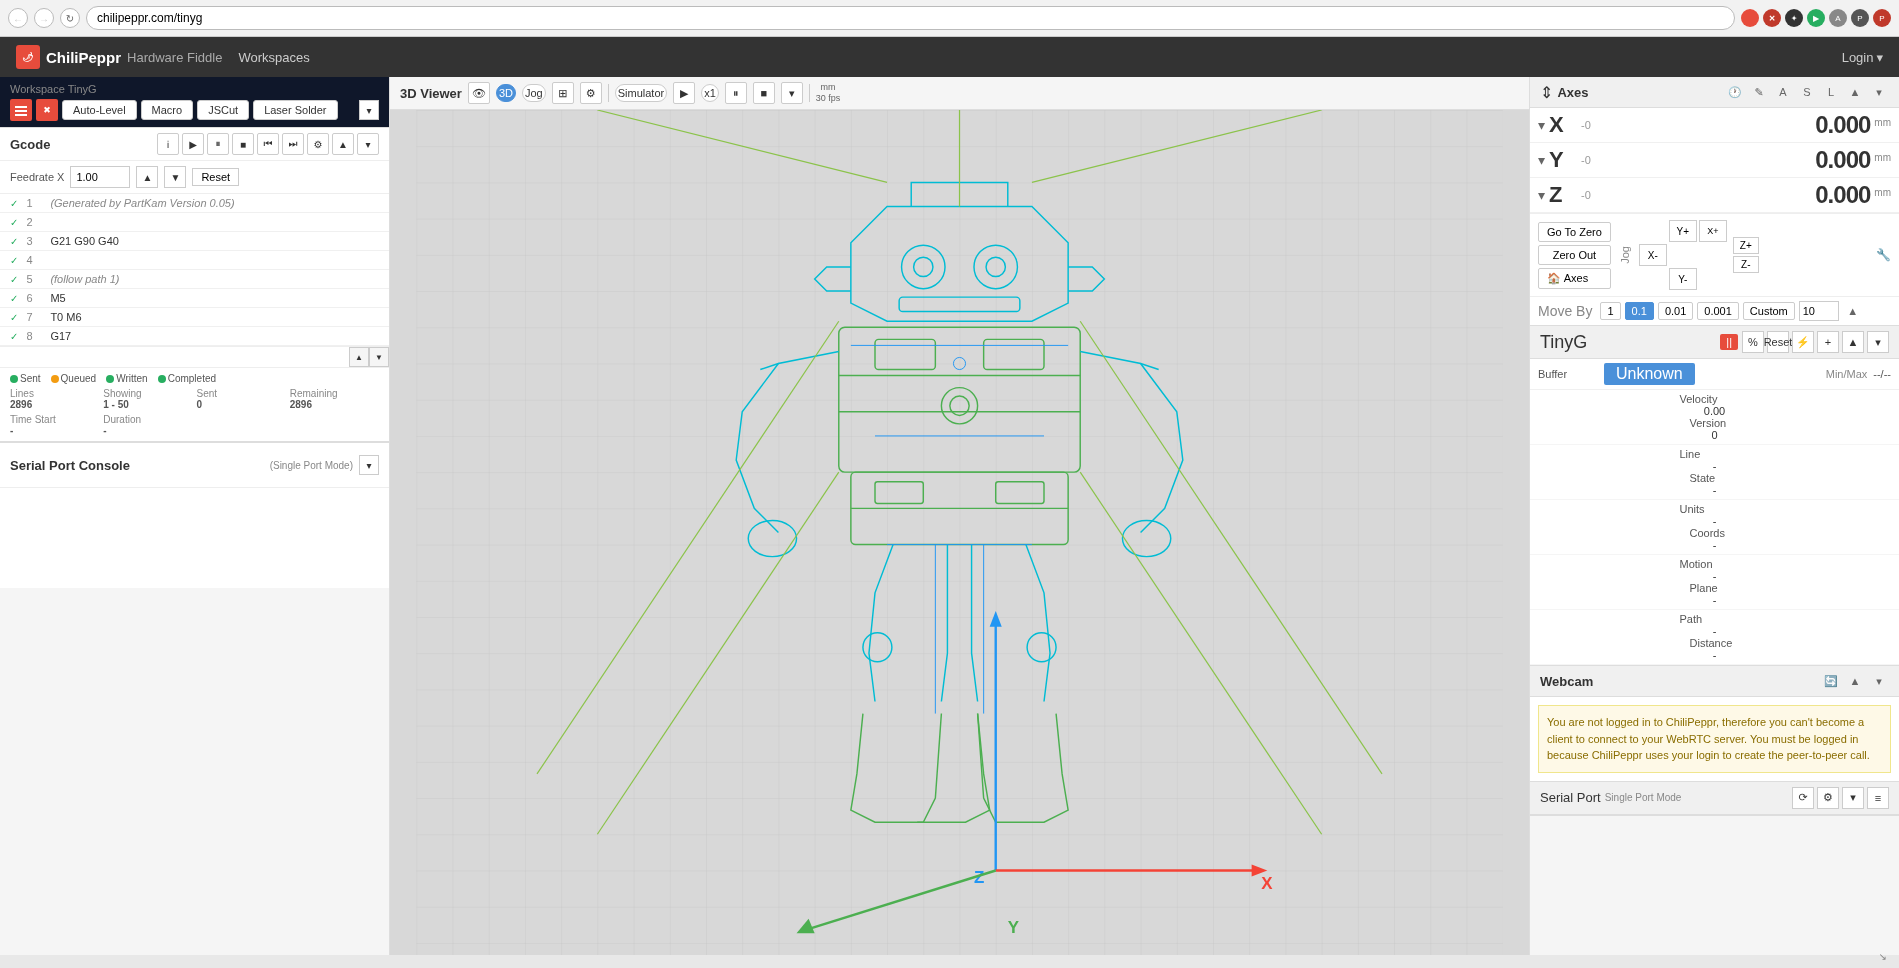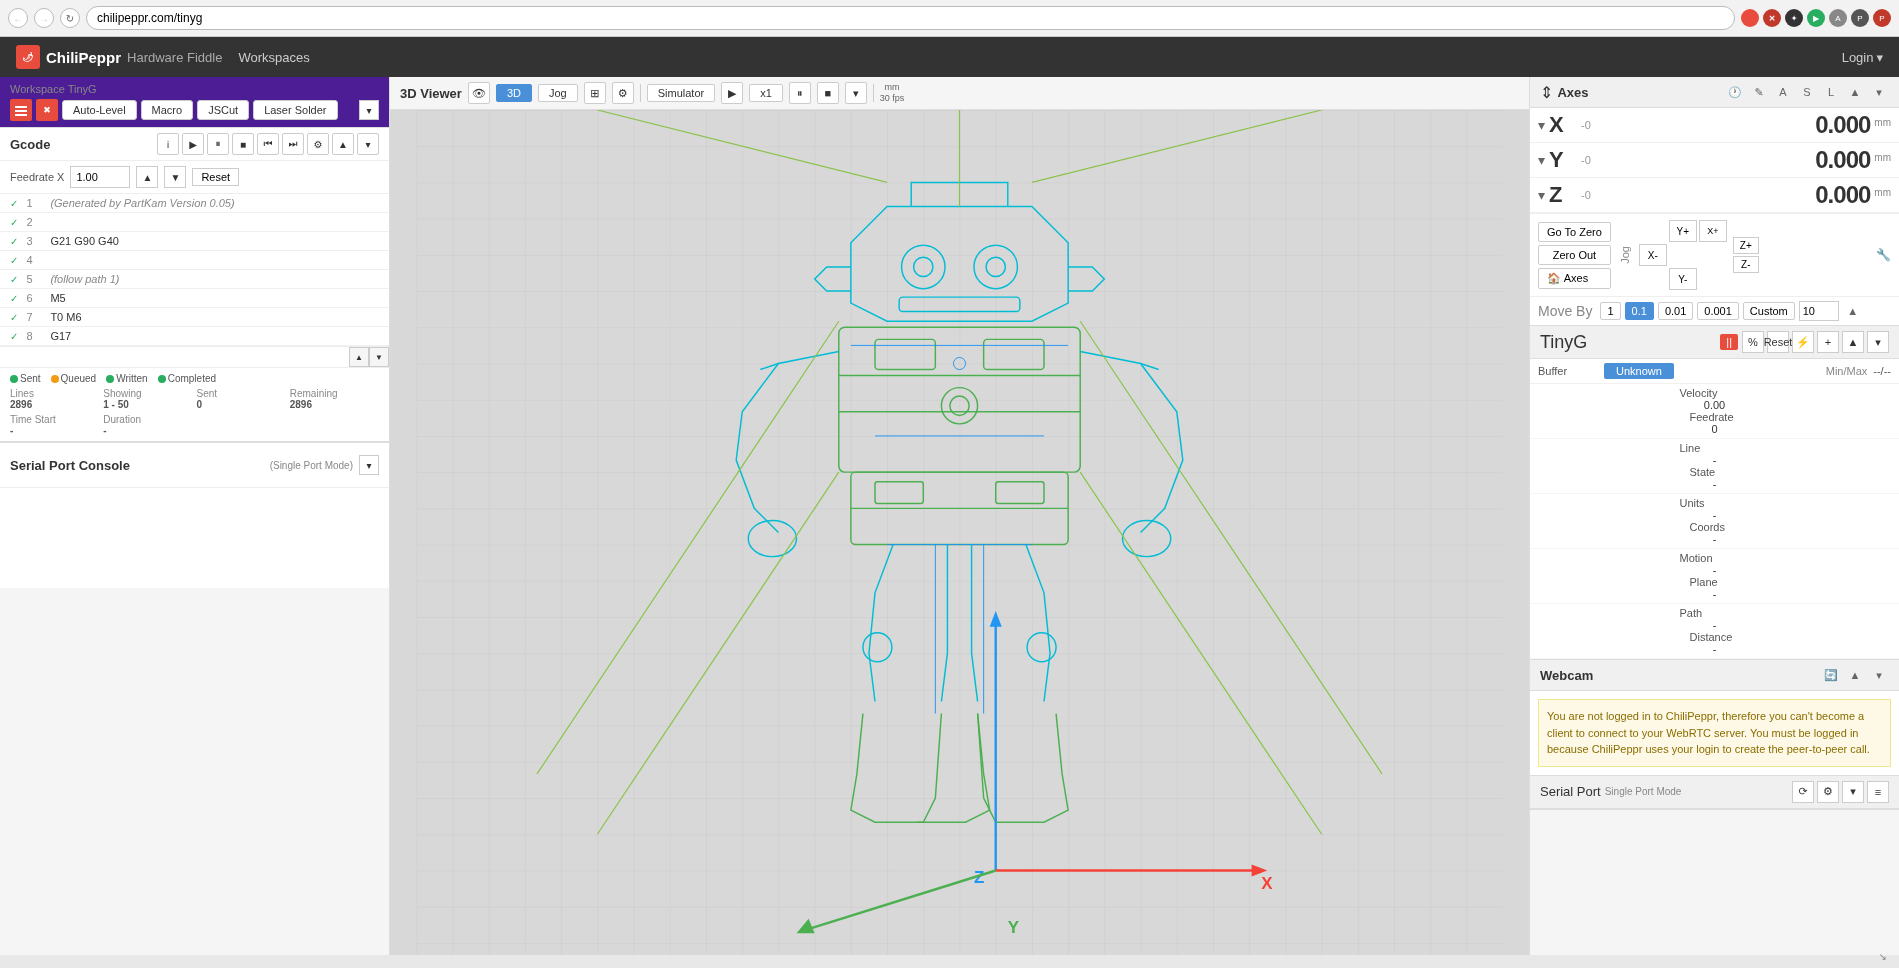--- a/index.html
+++ b/index.html
@@ -21,21 +21,21 @@
     .logo-icon { width: 24px; height: 24px; background: #e74c3c; border-radius: 3px; display: flex; align-items: center; justify-content: center; color: white; font-size: 10px; font-weight: bold; }
     .app-title { font-weight: bold; font-size: 15px; }
     .app-nav-link { color: #ccc; font-size: 13px; cursor: pointer; }
     .login-btn { margin-left: auto; color: #ccc; font-size: 13px; cursor: pointer; display: flex; align-items: center; gap: 3px; }
 
     .app-content { display: flex; flex: 1; overflow: hidden; }
 
     
     .left-panel { width: 390px; background: #f5f5f5; border-right: 1px solid #ddd; display: flex; flex-direction: column; overflow: hidden; }
 
-    .workspace-bar { padding: 6px 10px; background: #4c1d95; border-bottom: 1px solid #ddd; }
+    .workspace-bar { padding: 6px 10px; background: #0f172a; border-bottom: 1px solid #ddd; }
     .workspace-title { font-size: 11px; color: #888; margin-bottom: 4px; }
     .workspace-tabs { display: flex; gap: 4px; align-items: center; }
     .workspace-tab { padding: 3px 10px; border: 1px solid #ccc; border-radius: 3px; background: #fff; cursor: pointer; font-size: 11px; }
     .tab-dropdown { margin-left: auto; width: 20px; height: 20px; border: 1px solid #ccc; background: #fff; display: flex; align-items: center; justify-content: center; cursor: pointer; font-size: 10px; }
     .workspace-icon { width: 22px; height: 22px; background: #e74c3c; border-radius: 2px; display: flex; align-items: center; justify-content: center; }
     .workspace-icon svg { fill: white; }
 
     
     .gcode-panel { border-bottom: 1px solid #ddd; }
     .gcode-header { display: flex; align-items: center; padding: 5px 10px; background: #fff; border-bottom: 1px solid #eee; gap: 6px; }
@@ -69,21 +69,21 @@
     .serial-panel { flex: 1; background: #f5f5f5; }
     .serial-header { display: flex; align-items: center; padding: 12px 10px; background: #fff; border-bottom: 1px solid #eee; gap: 6px; border-top: 1px solid #ddd; }
     .serial-title { font-size: 13px; font-weight: bold; flex: 1; }
     .serial-subtitle { font-size: 10px; color: #888; }
     .serial-dropdown { width: 20px; height: 20px; border: 1px solid #ccc; background: #fff; display: flex; align-items: center; justify-content: center; cursor: pointer; font-size: 10px; }
 
     
     .viewer-panel { flex: 1; background: #ddd; display: flex; flex-direction: column; }
     .viewer-toolbar { display: flex; align-items: center; padding: 5px 10px; background: #f5f5f5; border-bottom: 1px solid #ddd; gap: 6px; }
     .viewer-title { font-weight: bold; font-size: 13px; }
-    .viewer-btn { padding: 2px 10px; border: 1px solid #ccc; background: #fff; cursor: pointer; font-size: 11px; border-radius: 2px; display: flex; align-items: center; gap: 3px; }
+    .viewer-btn { padding: 2px 2px; border: 1px solid #ccc; background: #fff; cursor: pointer; font-size: 11px; border-radius: 9px; display: flex; align-items: center; gap: 3px; }
     .viewer-btn.active { background: #4a90d9; color: white; border-color: #4a90d9; }
     .viewer-btn-icon { width: 22px; height: 22px; border: 1px solid #ccc; background: #fff; display: flex; align-items: center; justify-content: center; cursor: pointer; font-size: 11px; border-radius: 2px; }
     .viewer-sep { width: 1px; height: 18px; background: #ccc; }
     .fps-display { font-size: 10px; color: #666; text-align: center; line-height: 1.2; }
 
     .viewer-canvas { flex: 1; position: relative; background: #e0e0e0; overflow: hidden; }
     .viewer-canvas svg { width: 100%; height: 100%; }
 
     
     .right-panel { width: 370px; background: #f5f5f5; border-left: 1px solid #ddd; display: flex; flex-direction: column; overflow-y: auto; }
@@ -112,21 +112,21 @@
 
     
     .tinyg-header { display: flex; align-items: center; padding: 5px 10px; background: #f0f0f0; border-bottom: 1px solid #ddd; gap: 4px; }
     .tinyg-title { font-weight: normal; font-size: 18px; flex: 1; }
     .tinyg-stop-btn { background: #e74c3c; color: white; border: none; padding: 2px 6px; cursor: pointer; font-size: 11px; border-radius: 2px; }
     .tinyg-controls { display: flex; gap: 3px; align-items: center; }
     .tinyg-ctrl-btn { width: 22px; height: 22px; border: 1px solid #ccc; background: #fff; display: flex; align-items: center; justify-content: center; cursor: pointer; font-size: 11px; }
 
     .buffer-row { display: flex; align-items: center; padding: 4px 8px; gap: 6px; border-bottom: 1px solid #f0f0f0; }
     .buffer-label { font-size: 11px; color: #555; width: 60px; }
-    .buffer-unknown { background: #4a90d9; color: white; padding: 2px 12px; font-size: 11px; border-radius: 2px; }
+    .buffer-unknown { background: #4a90d9; color: white; padding: 2px 12px; font-size: 16px; border-radius: 2px; }
     .buffer-minmax-label { font-size: 11px; color: #888; margin-left: auto; }
     .buffer-minmax-val { font-size: 11px; color: #555; }
     .tinyg-row { display: flex; align-items: center; padding: 3px 8px; border-bottom: 1px solid #f5f5f5; flex-direction: column; }
     .tinyg-field { font-size: 11px; color: #555; width: 70px; }
     .tinyg-val { font-size: 11px; color: #333; }
 
     
     .webcam-notice { background: #fef9e7; border: 1px solid #f0e68c; margin: 8px; padding: 8px; font-size: 11px; color: #8a6d00; line-height: 1.5; }
 
     
@@ -563,21 +563,21 @@
           <span class="buffer-label">Buffer</span>
           <span class="buffer-unknown">Unknown</span>
           <span class="buffer-minmax-label">Min/Max</span>
           <span class="buffer-minmax-val">--/--</span>
         </div>
 
         <div>
           <div class="tinyg-row">
             <span class="tinyg-field">Velocity</span>
             <span class="tinyg-val">0.00</span>
-            <span class="tinyg-field" style="margin-left:20px;">Feedrate</span>
+            <span class="tinyg-field" style="margin-left:20px;">Version</span>
             <span class="tinyg-val">0</span>
           </div>
           <div class="tinyg-row">
             <span class="tinyg-field">Line</span>
             <span class="tinyg-val">-</span>
             <span class="tinyg-field" style="margin-left:20px;">State</span>
             <span class="tinyg-val">-</span>
           </div>
           <div class="tinyg-row">
             <span class="tinyg-field">Units</span>

